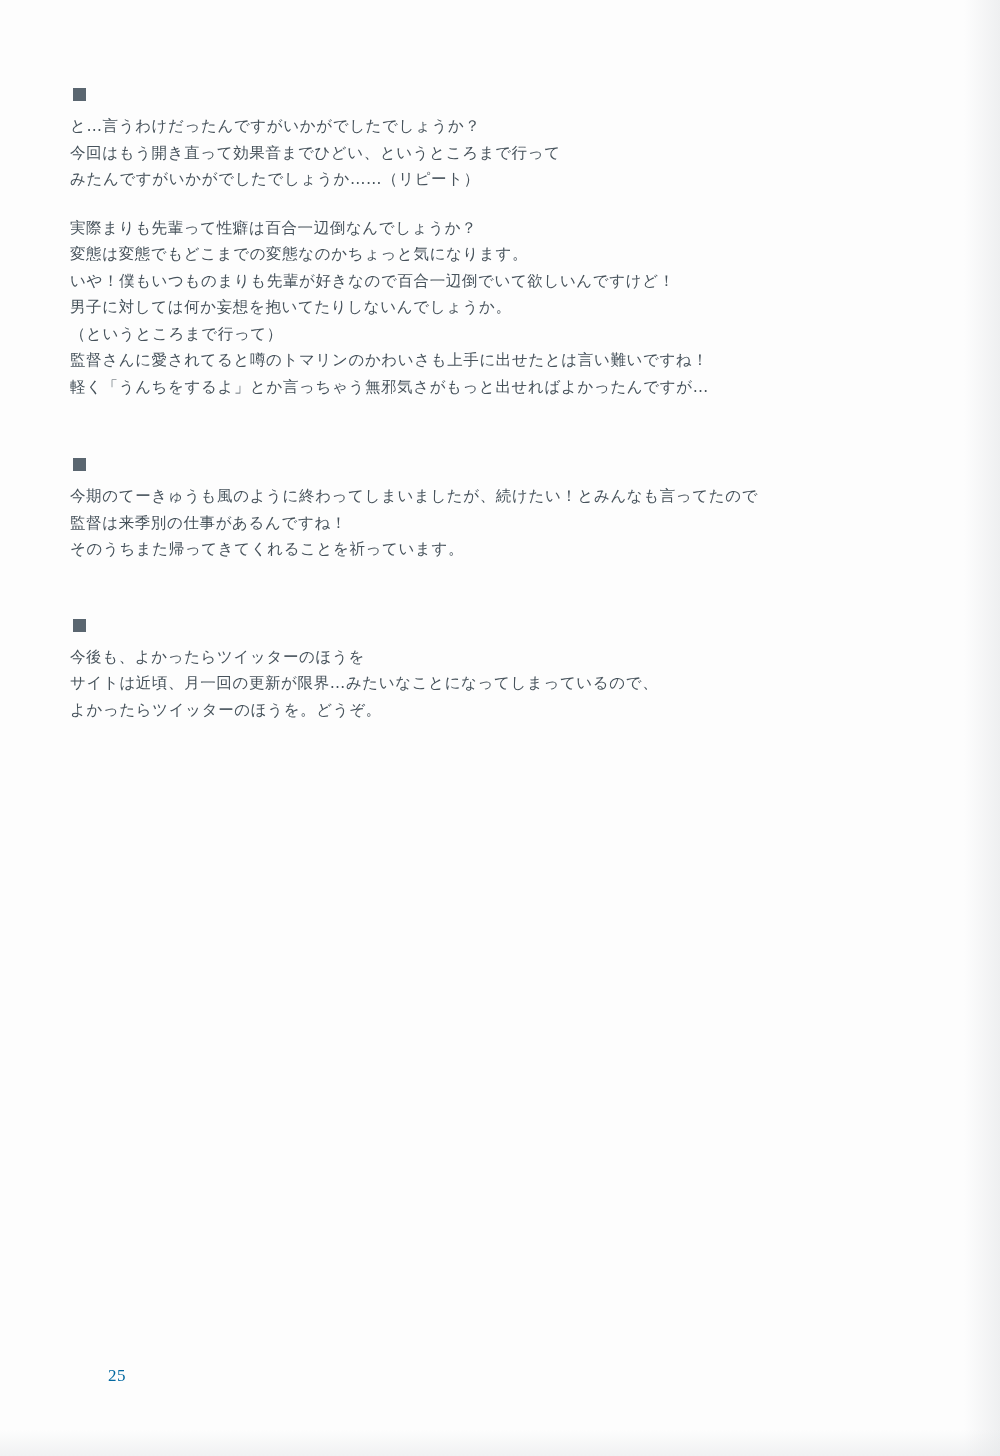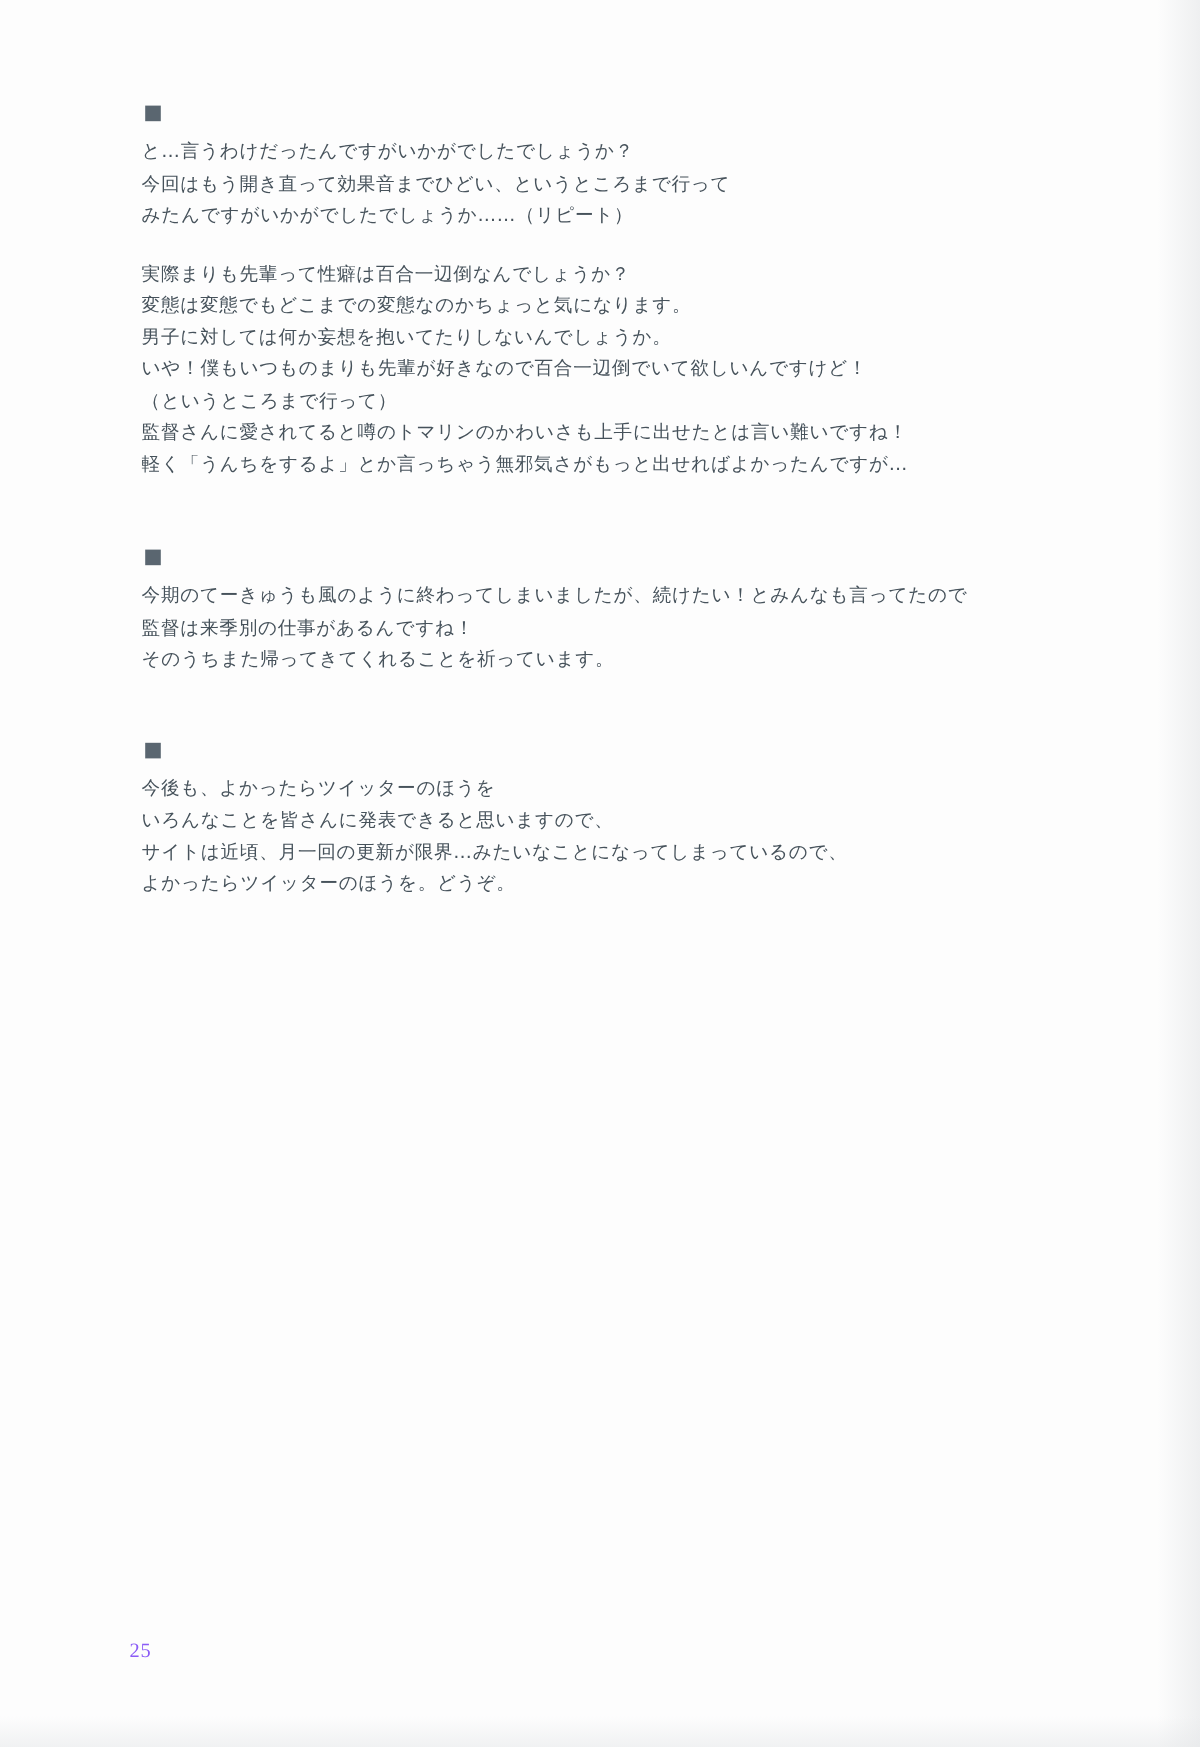--- a/index.html
+++ b/index.html
@@ -21,21 +21,20 @@
     background: #fdfdfd;
   }
   .content {
     position: absolute;
     left: 70px;
     top: 88px;
     width: 850px;
   }
   .block {
     margin-bottom: 26px;
-    margin-left: 48px;
   }
   .bullet {
     width: 13px;
     height: 13px;
     background: #5a6670;
     display: block;
     margin-left: 3px;
     margin-bottom: 12px;
   }
   .lines {
@@ -52,21 +51,21 @@
     height: 22px;
   }
   .spacer-1 { height: 32px; }
   .spacer-2 { height: 30px; }
   .page-number {
     position: absolute;
     left: 108px;
     top: 1366px;
     font-family: "Liberation Serif", "DejaVu Serif", serif;
     font-size: 17px;
-    color: #8b5cf6;
+    color: #0369a1;
     letter-spacing: 0.5px;
   }
   .edge-shade {
     position: absolute;
     right: 0;
     top: 0;
     width: 36px;
     height: 100%;
     background: linear-gradient(to right, rgba(255,255,255,0), rgba(226,228,230,0.55));
     pointer-events: none;
@@ -90,22 +89,22 @@
 
     <div class="block">
       <span class="bullet"></span>
       <div class="lines">
         <div class="line">と…言うわけだったんですがいかがでしたでしょうか？</div>
         <div class="line">今回はもう開き直って効果音までひどい、というところまで行って</div>
         <div class="line">みたんですがいかがでしたでしょうか……（リピート）</div>
         <div class="para-gap"></div>
         <div class="line">実際まりも先輩って性癖は百合一辺倒なんでしょうか？</div>
         <div class="line">変態は変態でもどこまでの変態なのかちょっと気になります。</div>
+        <div class="line">いや！僕もいつものまりも先輩が好きなので百合一辺倒でいて欲しいんですけど！</div>
         <div class="line">男子に対しては何か妄想を抱いてたりしないんでしょうか。</div>
-        <div class="line">いや！僕もいつものまりも先輩が好きなので百合一辺倒でいて欲しいんですけど！</div>
         <div class="line">（というところまで行って）</div>
         <div class="line">監督さんに愛されてると噂のトマリンのかわいさも上手に出せたとは言い難いですね！</div>
         <div class="line">軽く「うんちをするよ」とか言っちゃう無邪気さがもっと出せればよかったんですが…</div>
       </div>
     </div>
 
     <div class="spacer-1"></div>
 
     <div class="block">
       <span class="bullet"></span>
@@ -115,21 +114,20 @@
         <div class="line">そのうちまた帰ってきてくれることを祈っています。</div>
       </div>
     </div>
 
     <div class="spacer-2"></div>
 
     <div class="block">
       <span class="bullet"></span>
       <div class="lines">
         <div class="line">今後も、よかったらツイッターのほうを</div>
-        <div class="line">いろんなことを皆さんに発表できると思いますので、</div>
         <div class="line">サイトは近頃、月一回の更新が限界…みたいなことになってしまっているので、</div>
         <div class="line">よかったらツイッターのほうを。どうぞ。</div>
       </div>
     </div>
 
   </div>
 
   <div class="page-number">25</div>
 
   <div class="edge-shade"></div>

